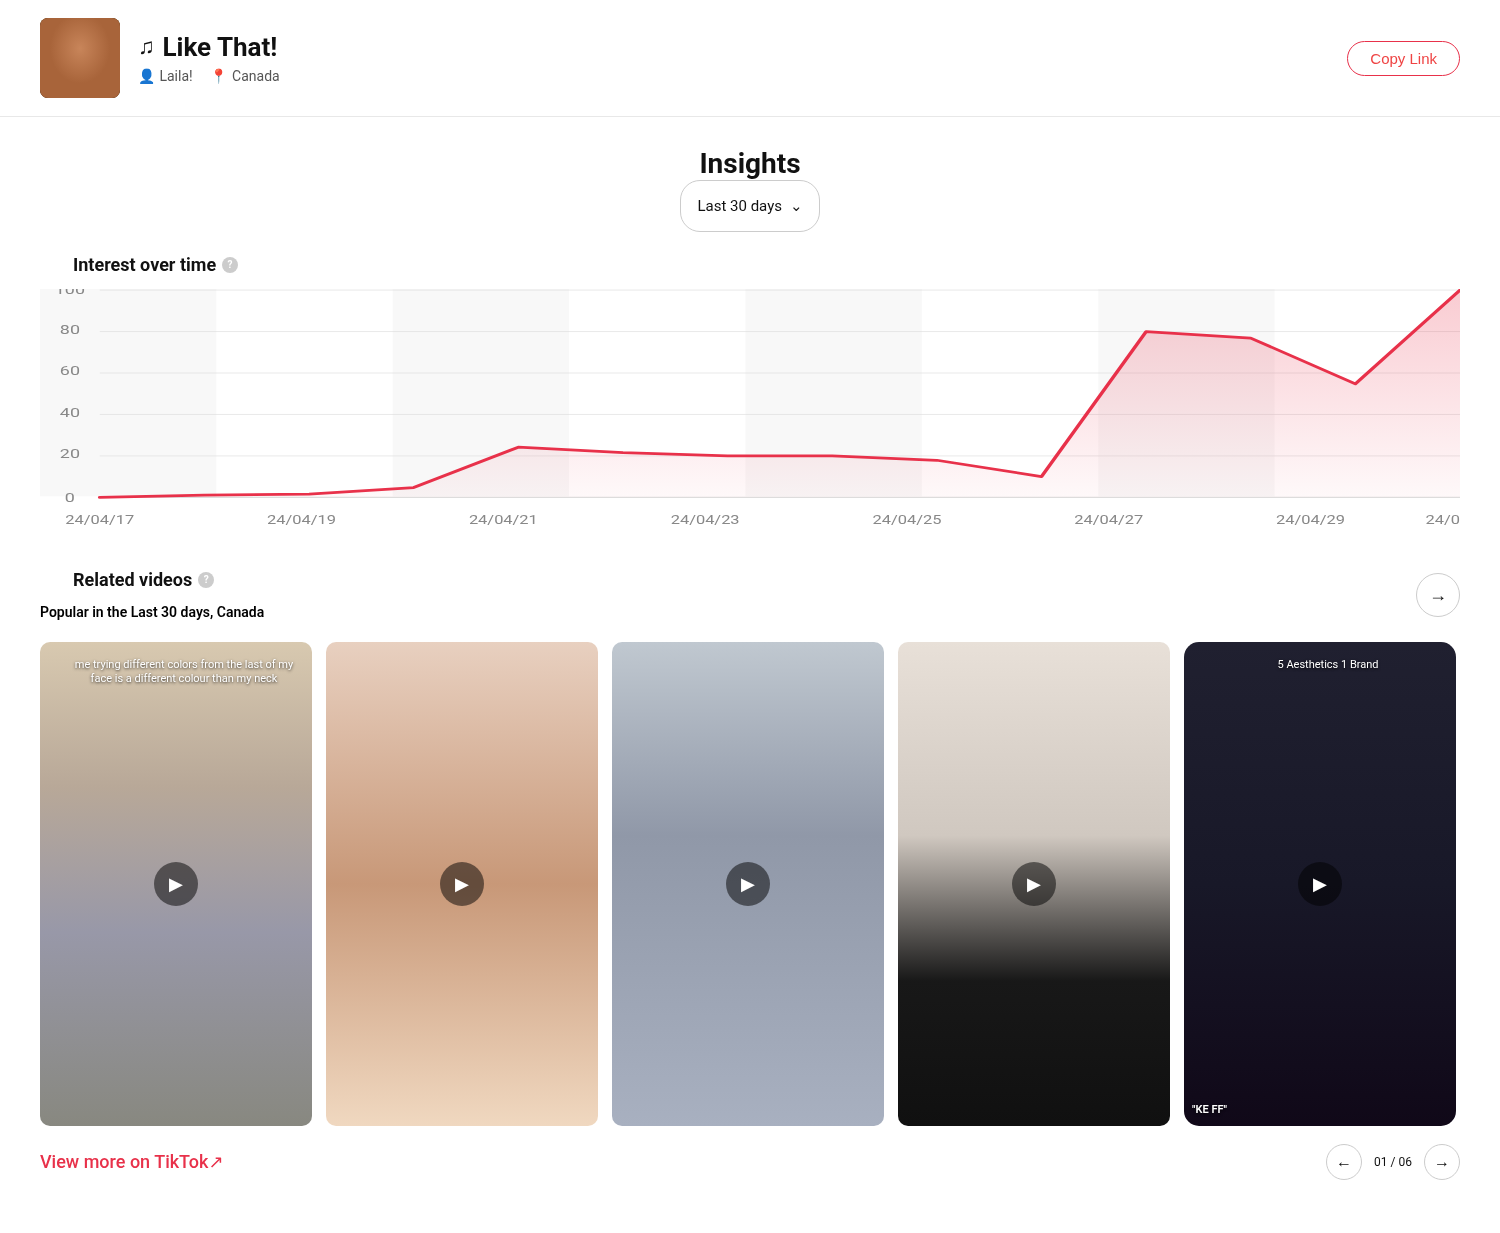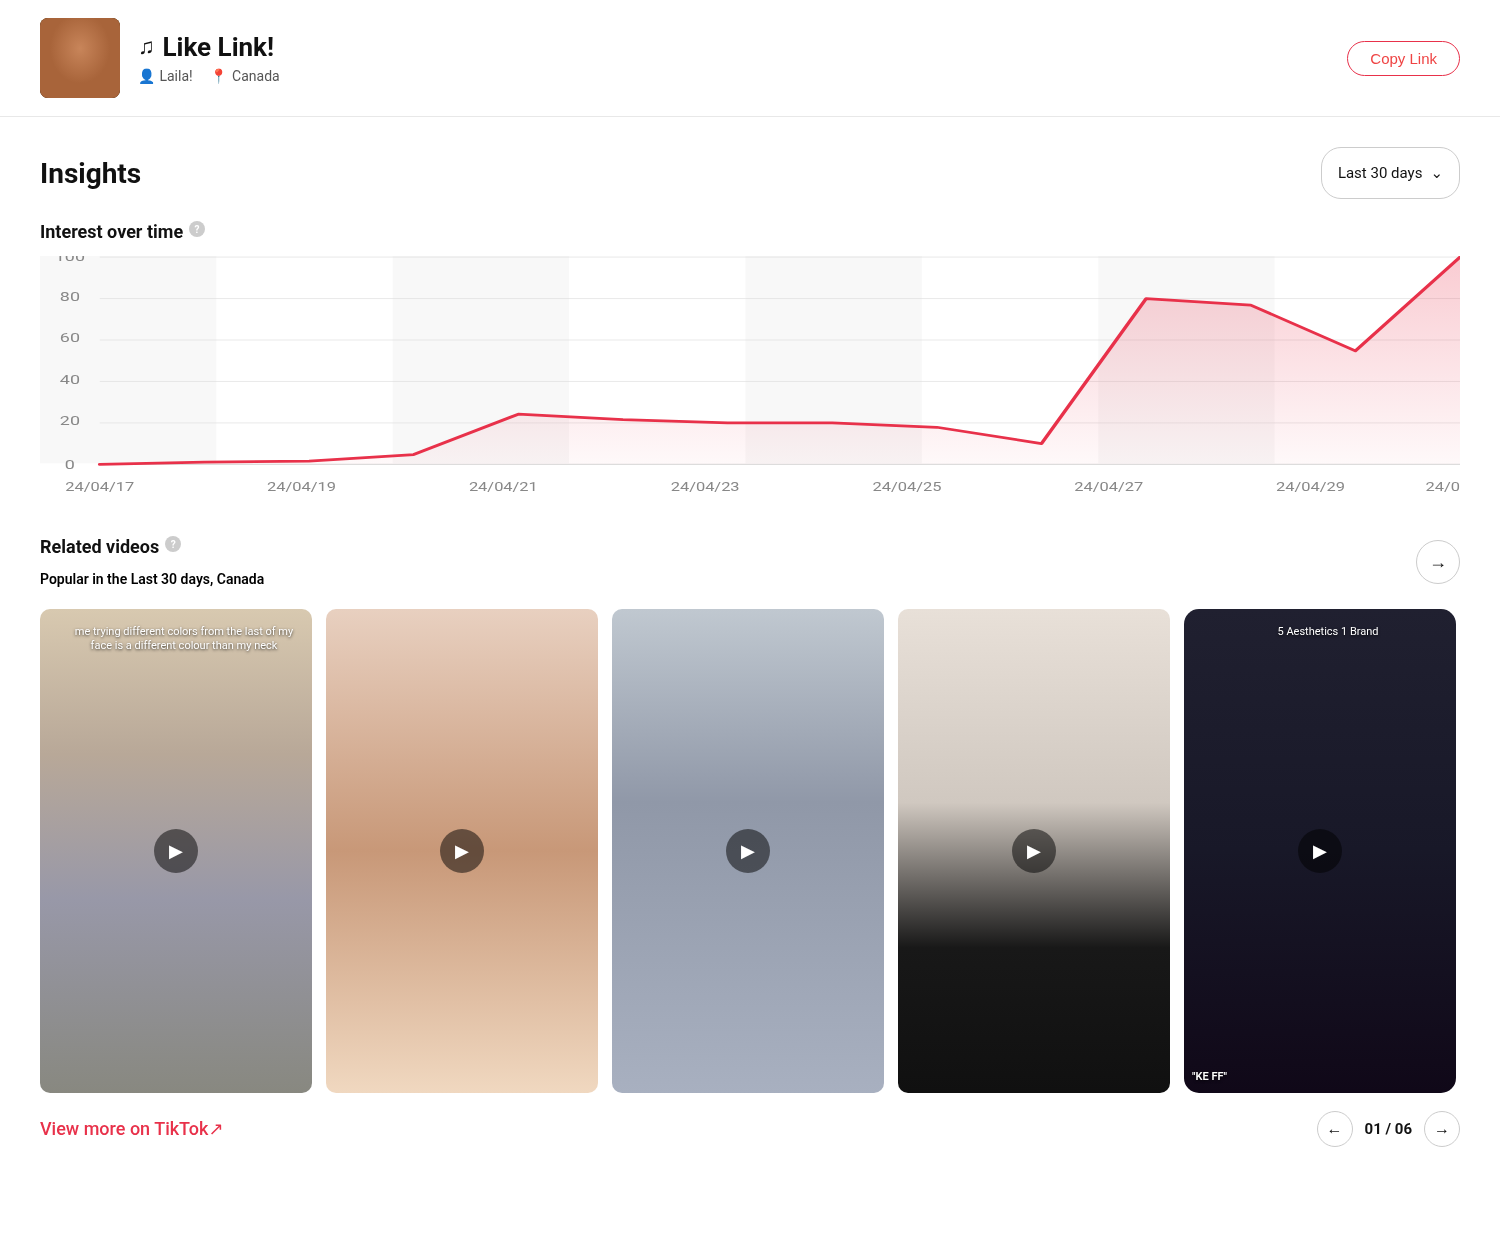--- a/index.html
+++ b/index.html
@@ -64,43 +64,45 @@
       font-weight: 500;
       cursor: pointer;
       transition: background 0.2s;
     }
 
     .main { padding: 30px 40px; background: #fff; min-height: 100vh; }
 
     .insights-header {
       display: flex;
       align-items: center;
-      justify-content: space-between;
+      justify-content: flex-start;
       margin-bottom: 22px;
+      flex-direction: column;
     }
     .insights-title { font-size: 28px; font-weight: 700; }
     .period-select {
       display: flex;
       align-items: center;
       gap: 8px;
       border: 1.5px solid #ccc;
       border-radius: 20px;
       padding: 16px 16px;
       font-size: 15px;
       cursor: pointer;
       background: #fff;
     }
 
     .section-title {
       font-size: 18px;
       font-weight: 700;
       margin-bottom: 14px;
       display: flex;
-      align-items: flex-start;
+      align-items: center;
       gap: 6px;
+      margin-left: 33px;
     }
     .info-icon {
       width: 16px;
       height: 16px;
       border-radius: 50%;
       background: #ccc;
       display: inline-flex;
       align-items: center;
       justify-content: center;
       font-size: 10px;
@@ -221,22 +223,22 @@
       display: flex;
       align-items: flex-start;
       gap: 0;
     }
     .pagination {
       display: flex;
       align-items: center;
       gap: 12px;
     }
     .pagination-label {
-      font-size: 15px;
-      font-weight: 700;
+      font-size: 12px;
+      font-weight: 400;
     }
     .pag-btn {
       width: 36px;
       height: 36px;
       border-radius: 50%;
       border: 1.5px solid #ccc;
       background: #fff;
       display: flex;
       align-items: center;
       justify-content: center;
@@ -249,21 +251,21 @@
 
 <div class="header">
   <div class="header-avatar">
     <div class="header-avatar-img">
       <div class="avatar-face"></div>
     </div>
   </div>
   <div class="header-info">
     <div class="header-title">
       <span class="music-icon">♫</span>
-      <span>Like Link!</span>
+      <span>Like That!</span>
     </div>
     <div class="header-meta">
       <span>
         <span>👤</span>
         <span>Laila!</span>
       </span>
       <span>
         <span>📍</span>
         <span>Canada</span>
       </span>

